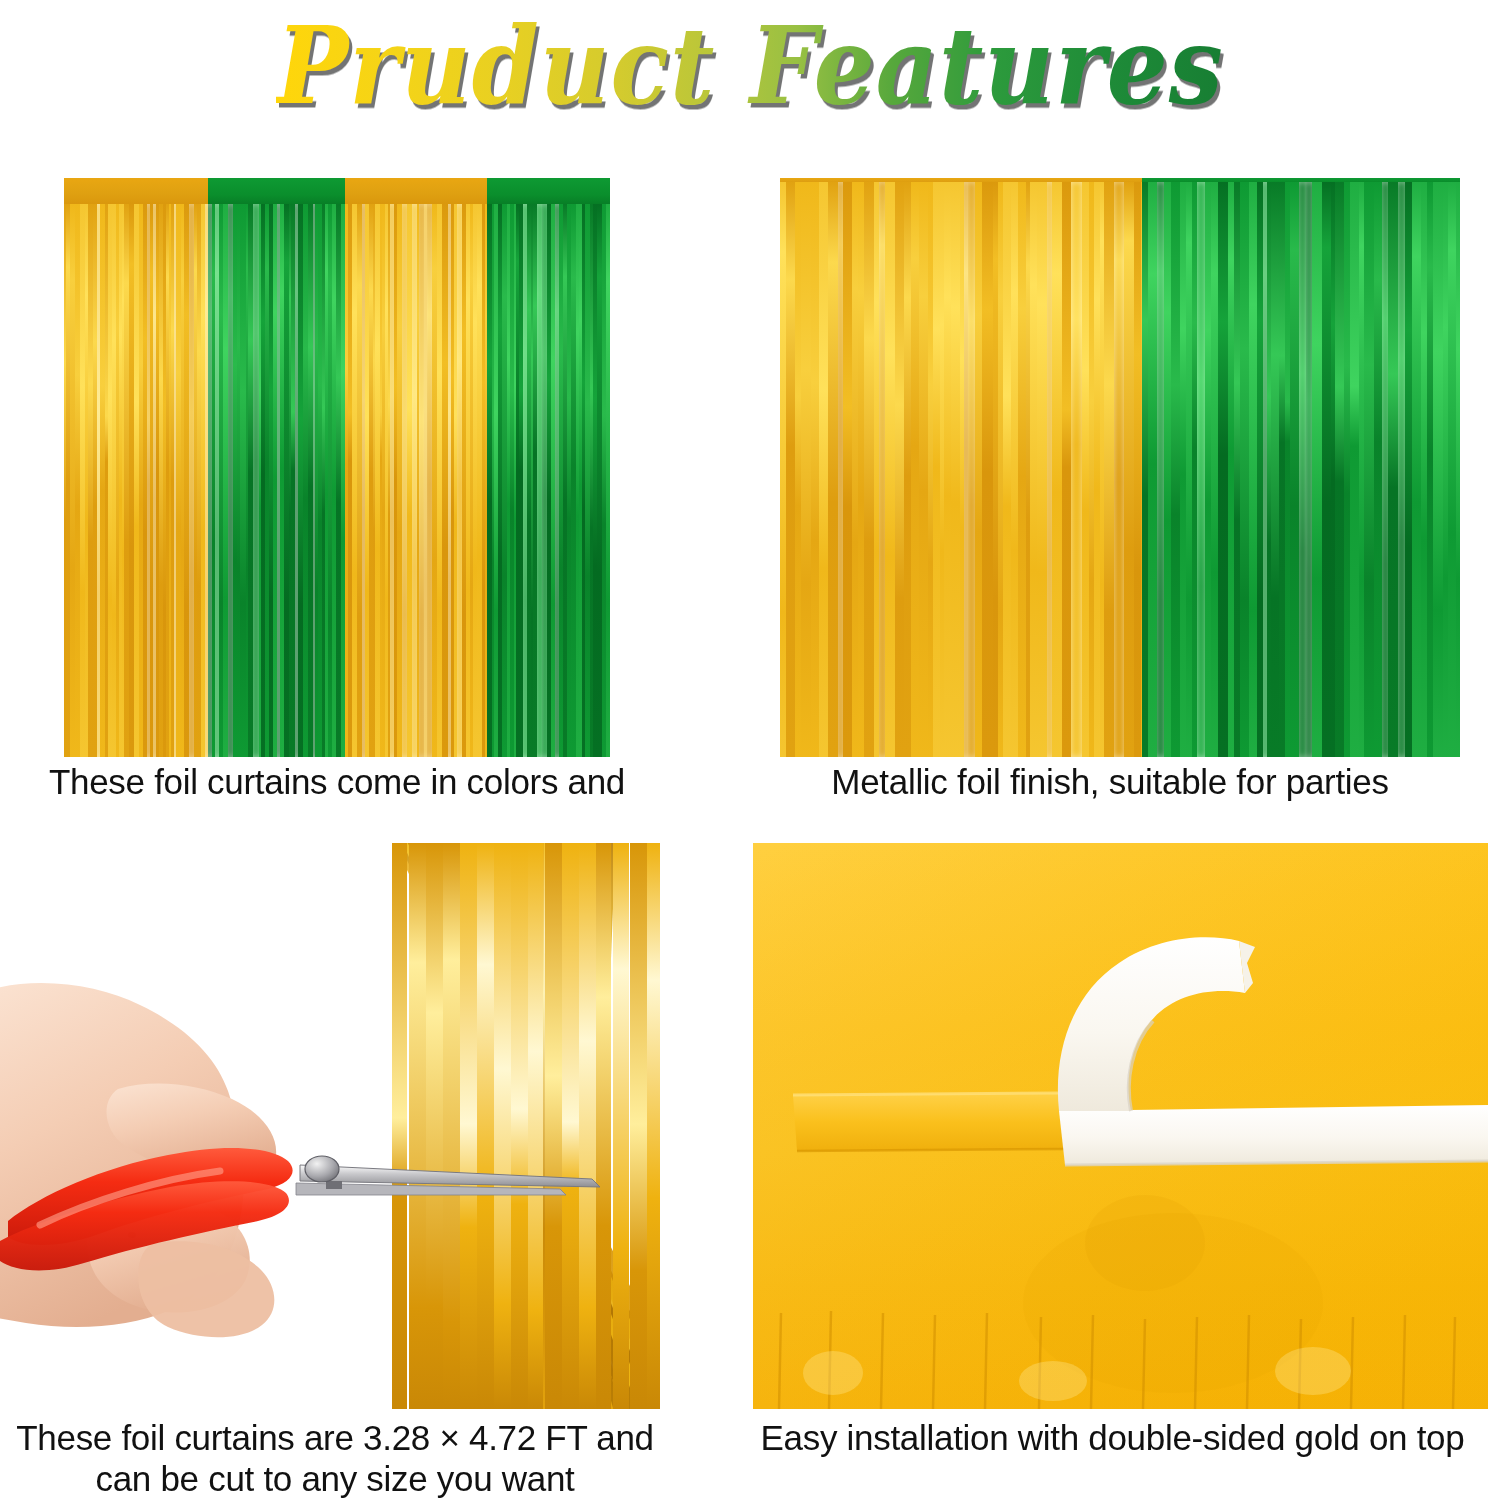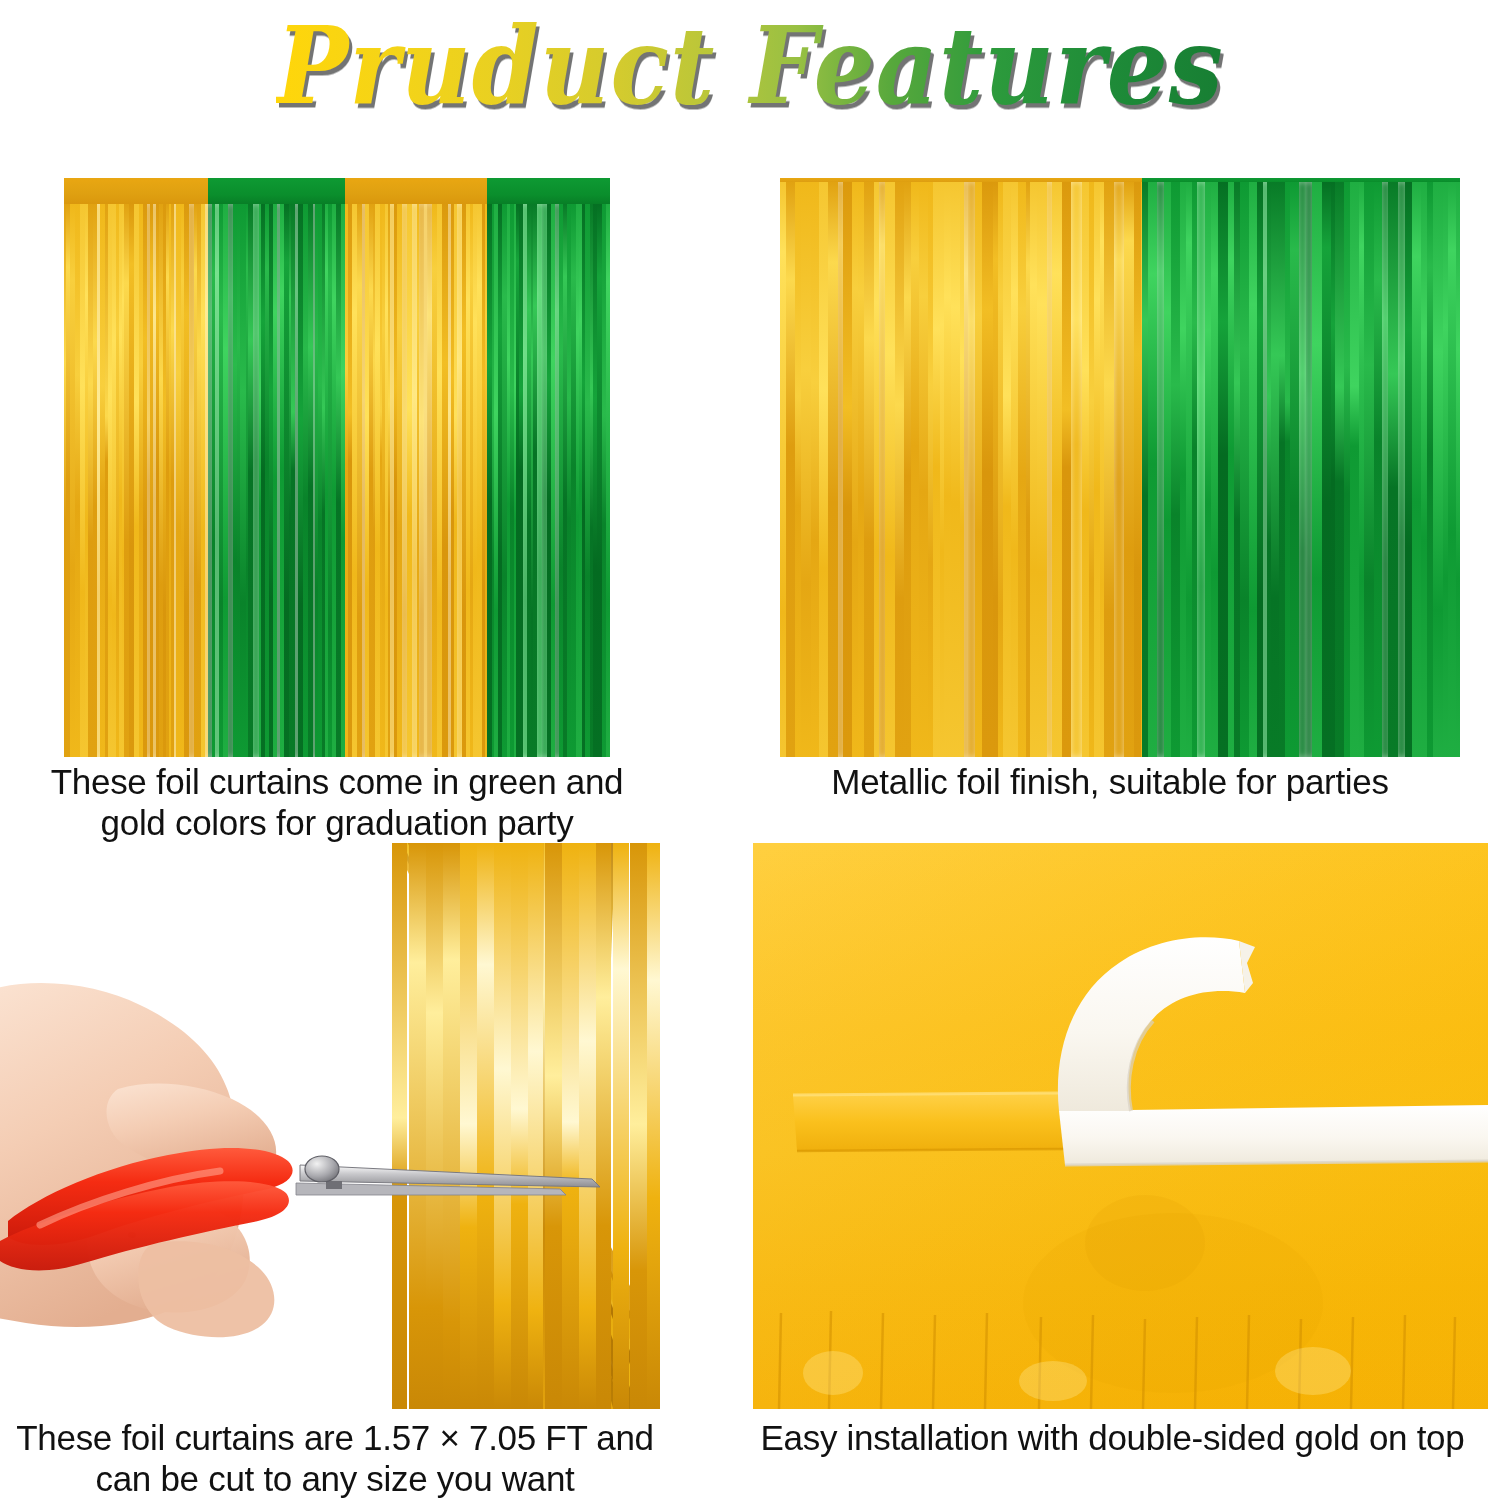--- a/index.html
+++ b/index.html
@@ -230,22 +230,21 @@
           <div class="strand" style="left: 110.311px; width: 5.07096px; background: linear-gradient(rgb(5, 112, 35) 0%, rgb(21, 163, 58) 13.1795%, rgb(4, 107, 33) 66.5015%, rgb(5, 112, 35) 100%);"></div>
           <div class="strand" style="left: 115.182px; width: 3.67055px; background: linear-gradient(rgb(14, 154, 51) 0%, rgb(41, 186, 75) 38.0452%, rgb(9, 131, 42) 57.9635%, rgb(14, 154, 51) 100%);"></div>
           <div class="strand" style="left: 118.652px; width: 4.41502px; background: linear-gradient(rgb(31, 174, 66) 0%, rgb(63, 212, 95) 13.937%, rgb(14, 154, 51) 71.8086%, rgb(31, 174, 66) 100%);"></div>
           <div class="strand" style="left: 122.867px; width: 3.31526px; background: linear-gradient(rgb(5, 112, 35) 0%, rgb(21, 163, 58) 18.9709%, rgb(4, 107, 33) 51.6376%, rgb(5, 112, 35) 100%);"></div>
         </div>
       </div>
     </div>
 </div>
 
 <div class="cap" style="left:20px;top:762px;width:634px;">
-  <div>These foil curtains come in green and</div>
-  <div>gold colors for graduation party</div>
+  <div>These foil curtains come in colors and</div>
 </div>
 
 <div class="photo" id="p2" style="left:780px;top:178px;width:680px;height:579px;">
   <div id="p2-canvas" style="position:absolute;inset:0;">
       <div class="curtain" style="left: 0px; width: 362px;">
         <div class="band gold-band" style="height: 6px;"></div>
         <div class="fringe" style="top: 4px;">
           <div class="strand" style="left: 0px; width: 6.10597px; background: linear-gradient(rgb(245, 198, 48) 0%, rgb(255, 225, 90) 12.2097%, rgb(240, 184, 26) 74.8166%, rgb(245, 198, 48) 100%);"></div>
           <div class="strand" style="left: 5.90597px; width: 9.73296px; background: linear-gradient(rgb(225, 162, 17) 0%, rgb(252, 217, 77) 16.8602%, rgb(222, 157, 15) 46.0227%, rgb(225, 162, 17) 100%);"></div>
           <div class="strand" style="left: 15.4389px; width: 6.21901px; background: linear-gradient(rgb(240, 184, 26) 0%, rgb(248, 207, 61) 37.2414%, rgb(229, 167, 19) 56.3194%, rgb(240, 184, 26) 100%);"></div>
@@ -470,21 +469,21 @@
     <path d="M0,398 C34,380 106,356 170,344 C228,334 274,338 286,350
              C294,360 286,372 258,378 C206,388 136,404 84,420
              C46,432 14,428 0,418 Z" fill="url(#redG)" opacity="0.97"></path>
     <path d="M40,382 C90,358 160,336 220,328" stroke="#FF9A84" stroke-width="7" fill="none" opacity="0.65" stroke-linecap="round"></path>
 
     <ellipse cx="322" cy="326" rx="17" ry="13" fill="url(#screwG)" stroke="#5F5F66" stroke-width="1.2"></ellipse>
   </svg>
 </div>
 
 <div class="cap" style="left:10px;top:1418px;width:650px;">
-  <div>These foil curtains are 1.57 × 7.05 FT and</div>
+  <div>These foil curtains are 3.28 × 4.72 FT and</div>
   <div>can be cut to any size you want</div>
 </div>
 
 <div class="photo" id="p4" style="left:753px;top:843px;width:735px;height:566px;">
   <div class="tape-bg"></div>
 
   <svg viewBox="0 0 735 566" style="position:absolute;left:0;top:0;width:735px;height:566px;">
     <defs>
       <linearGradient id="tapeW" x1="0" y1="0" x2="0" y2="1">
         <stop offset="0%" stop-color="#FFFFFF"></stop>

